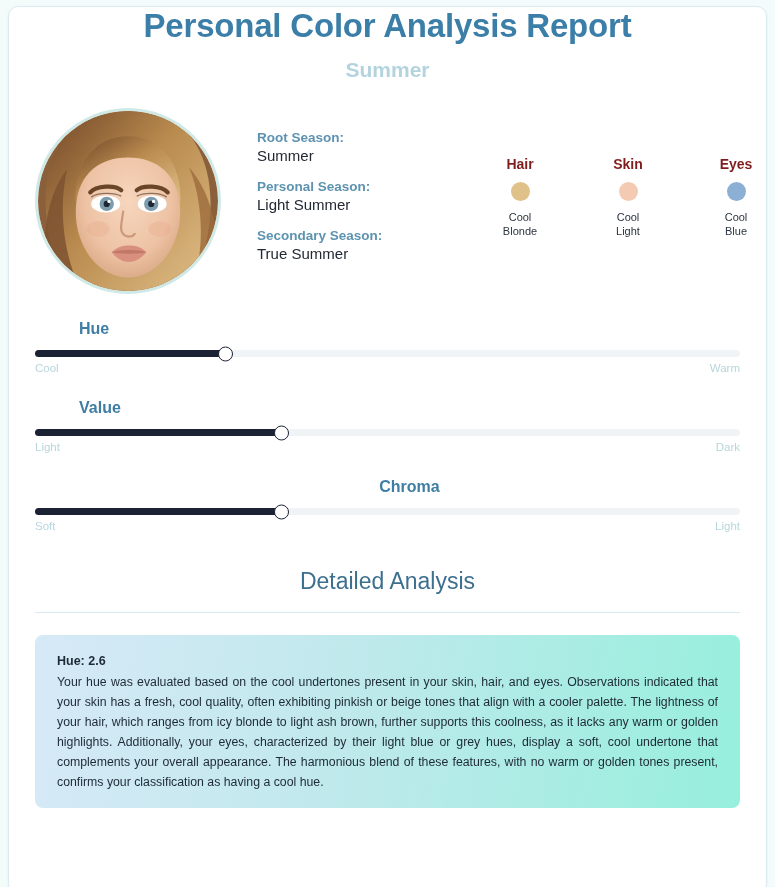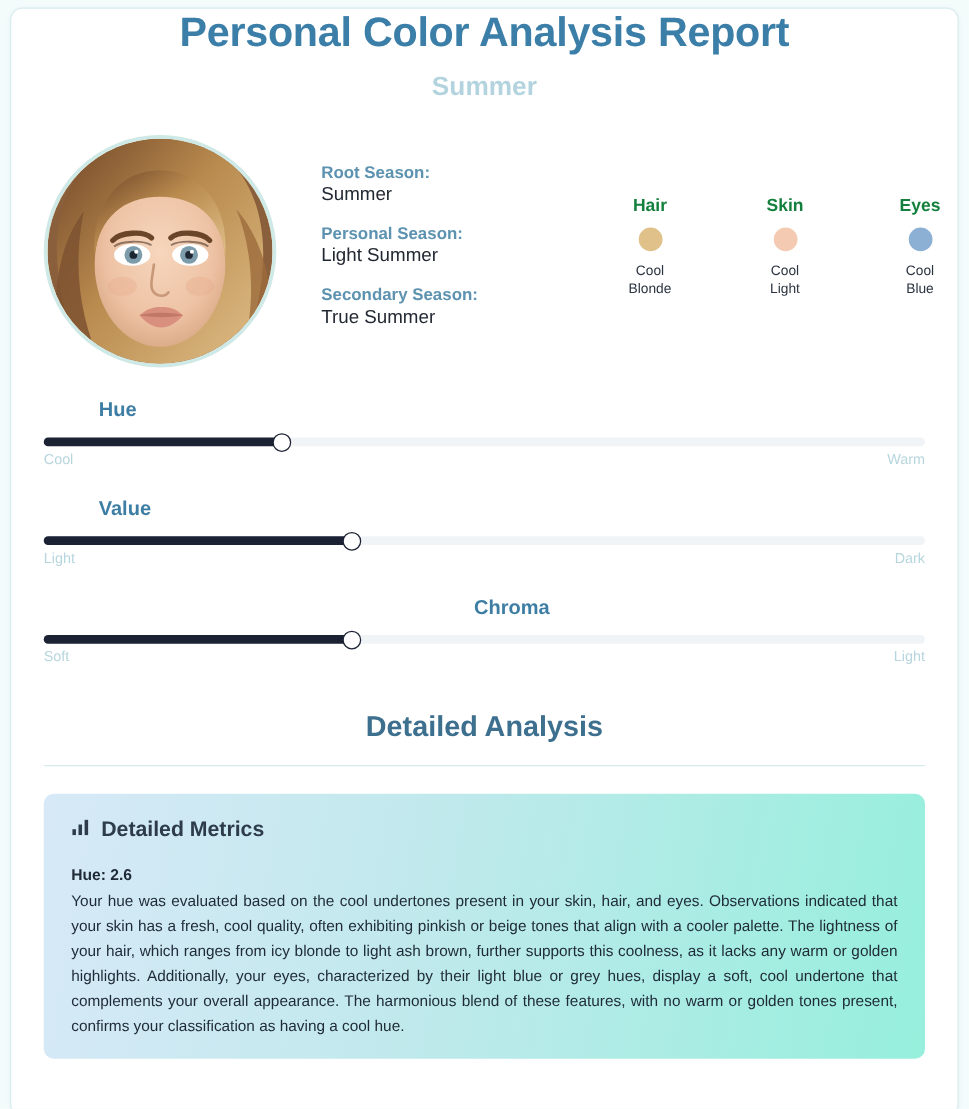--- a/index.html
+++ b/index.html
@@ -82,21 +82,21 @@
 
   .features {
     display: flex;
     margin-left: auto;
     padding-top: 48px;
     gap: 52px;
     padding-right: 14px;
   }
   .feature { text-align: center; width: 56px; }
   .feature-name {
-    color: #15803d;
+    color: #7f1d1d;
     font-size: 14px;
     font-weight: bold;
     margin-bottom: 10px;
   }
   .swatch {
     width: 19px;
     height: 19px;
     border-radius: 50%;
     margin: 0 auto 9px auto;
   }
@@ -146,21 +146,21 @@
     justify-content: space-between;
     margin-top: 5px;
     font-size: 11.5px;
     color: #b7d6dd;
   }
 
   
   .analysis-heading {
     text-align: center;
     font-size: 23px;
-    font-weight: bold;
+    font-weight: normal;
     color: #3d6f8e;
     margin-top: 36px;
   }
   .analysis-rule {
     border: none;
     border-top: 1px solid #d5ebee;
     margin-top: 17px;
   }
 
   .metrics-panel {
@@ -322,28 +322,18 @@
           <span>Soft</span>
           <span>Light</span>
         </div>
       </div>
     </div>
 
     <div class="analysis-heading">Detailed Analysis</div>
     <hr class="analysis-rule">
 
     <div class="metrics-panel">
-      <div class="metrics-head">
-        <span>
-          <svg width="15" height="15" viewBox="0 0 16 16" xmlns="http://www.w3.org/2000/svg">
-            <rect x="1" y="10" width="3" height="5" fill="#2d3b4a"></rect>
-            <rect x="6.2" y="6" width="3" height="9" fill="#2d3b4a"></rect>
-            <rect x="11.4" y="2" width="3" height="13" fill="#2d3b4a"></rect>
-          </svg>
-        </span>
-        <span class="metrics-head-title">Detailed Metrics</span>
-      </div>
       <div class="metric-name">Hue: 2.6</div>
       <div class="metric-text">Your hue was evaluated based on the cool undertones present in your skin, hair, and eyes. Observations indicated that your skin has a fresh, cool quality, often exhibiting pinkish or beige tones that align with a cooler palette. The lightness of your hair, which ranges from icy blonde to light ash brown, further supports this coolness, as it lacks any warm or golden highlights. Additionally, your eyes, characterized by their light blue or grey hues, display a soft, cool undertone that complements your overall appearance. The harmonious blend of these features, with no warm or golden tones present, confirms your classification as having a cool hue.</div>
     </div>
 
   </div>
 </div>
 
 </body></html>

